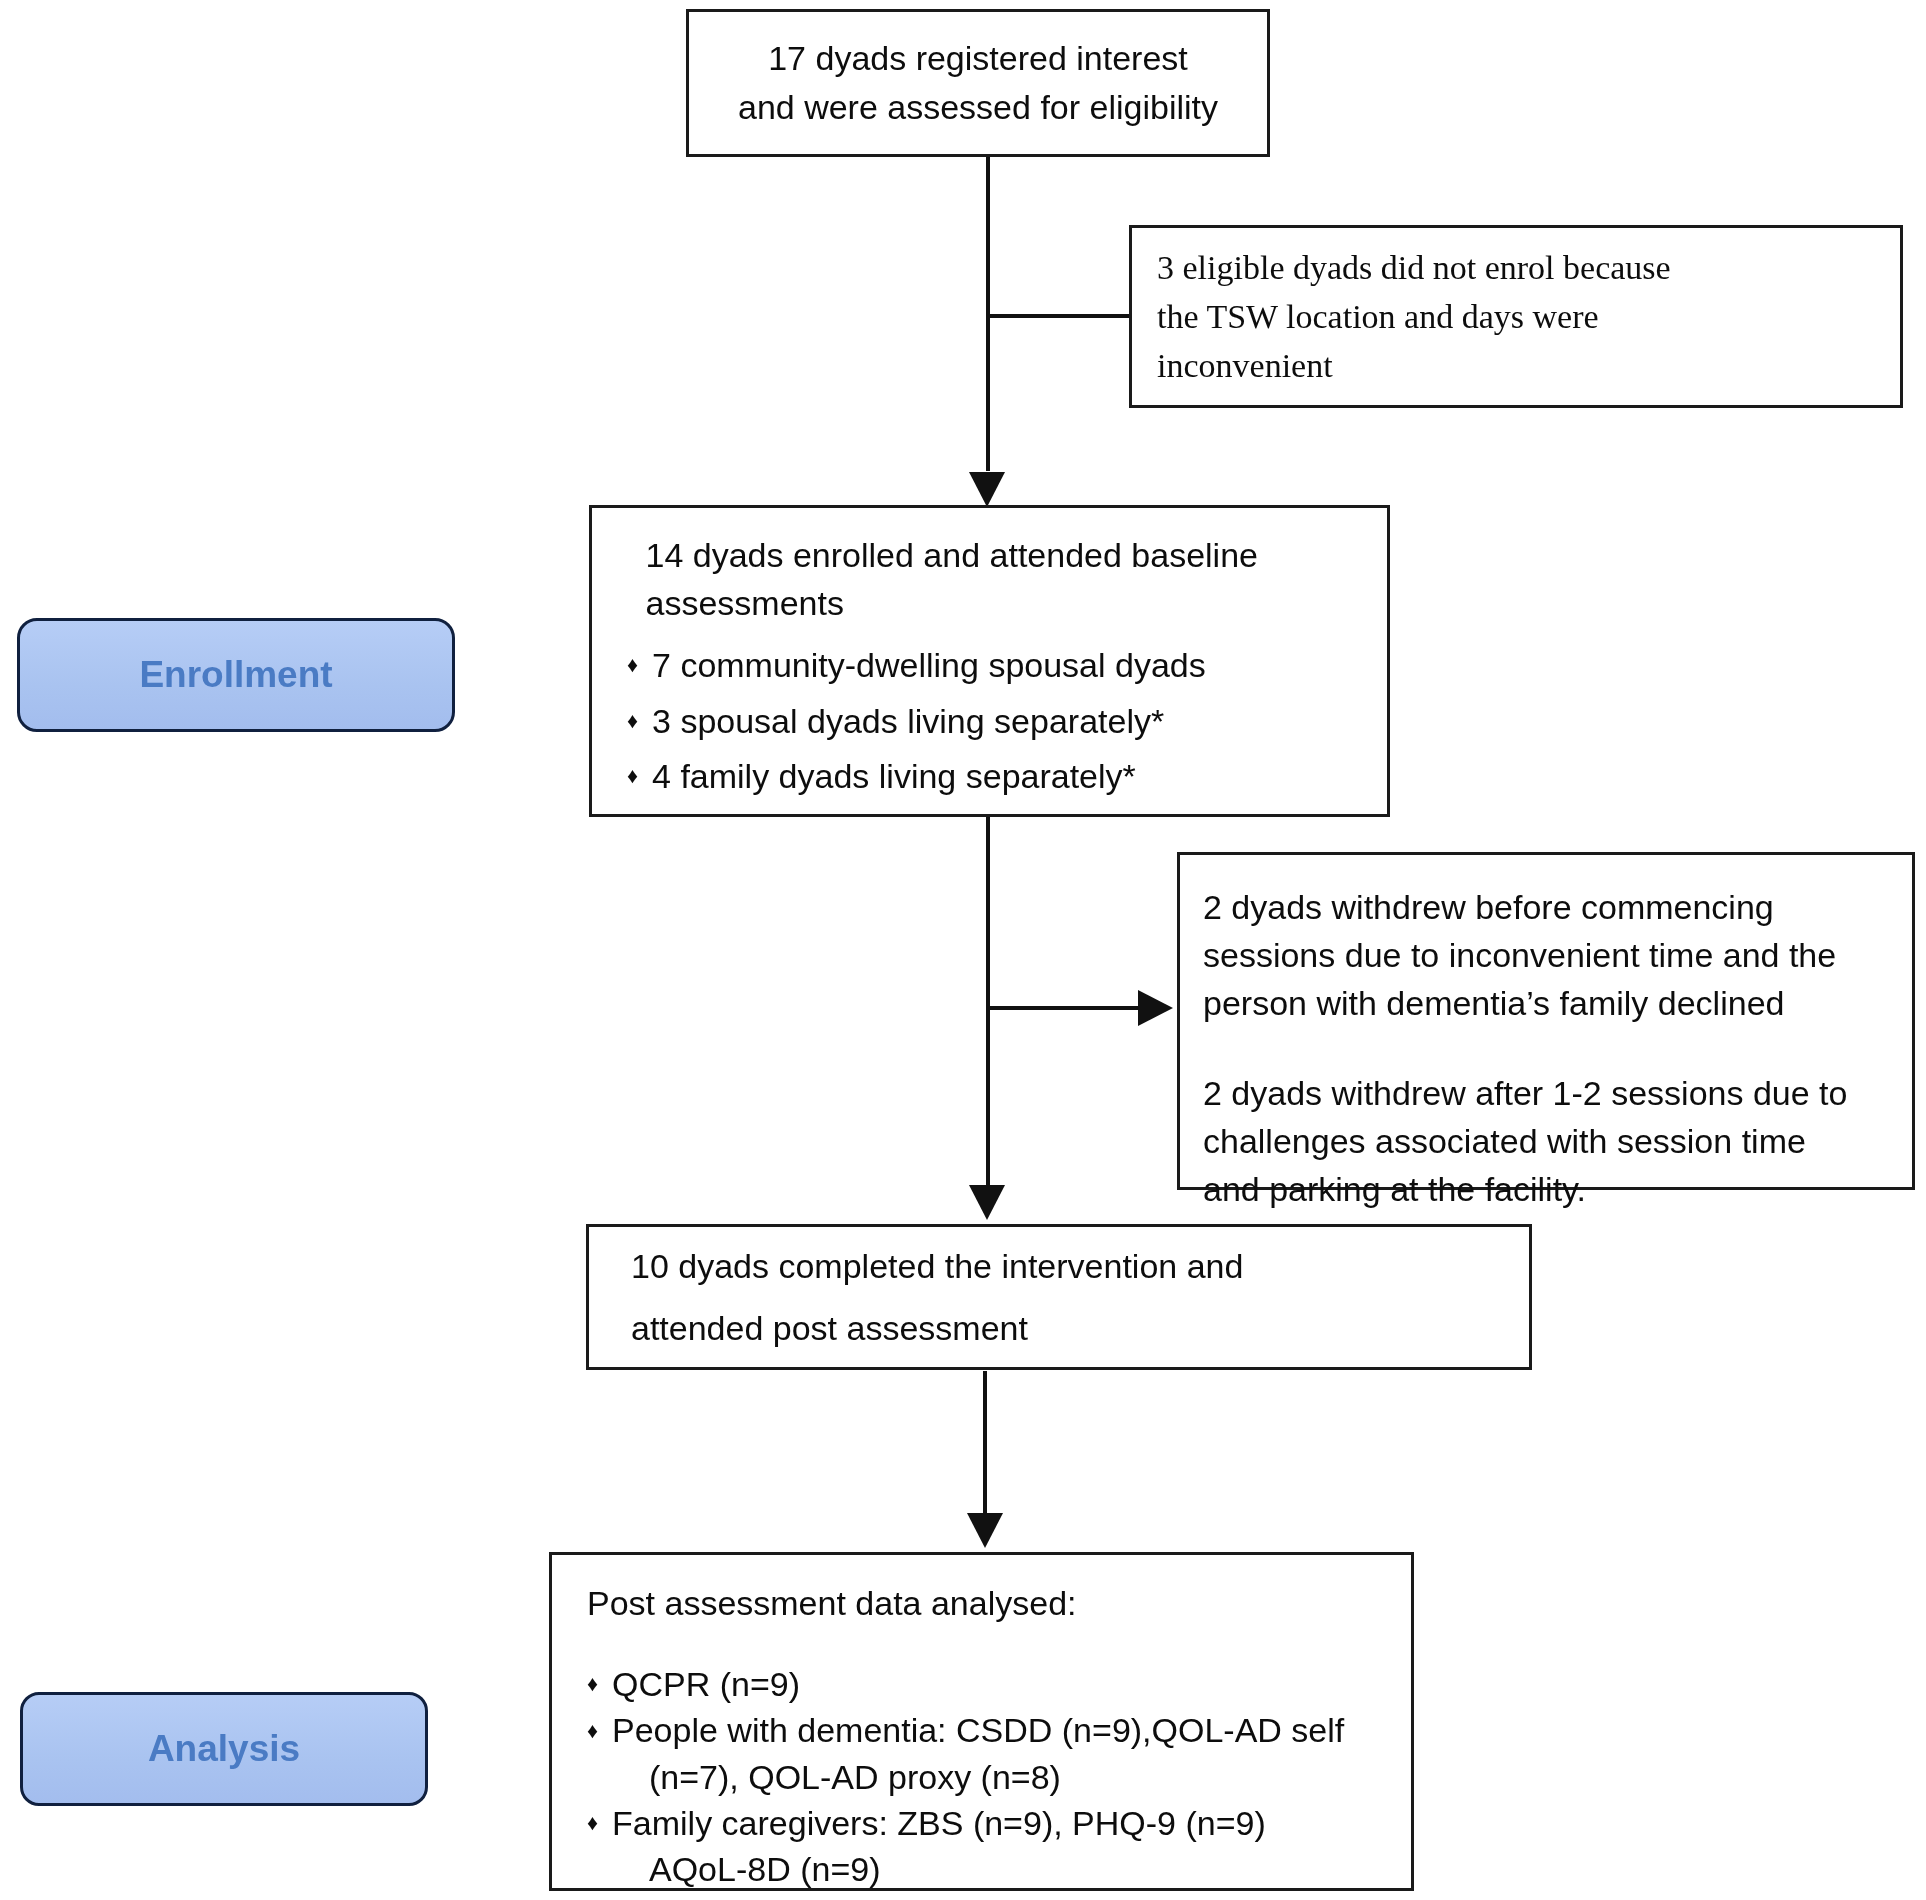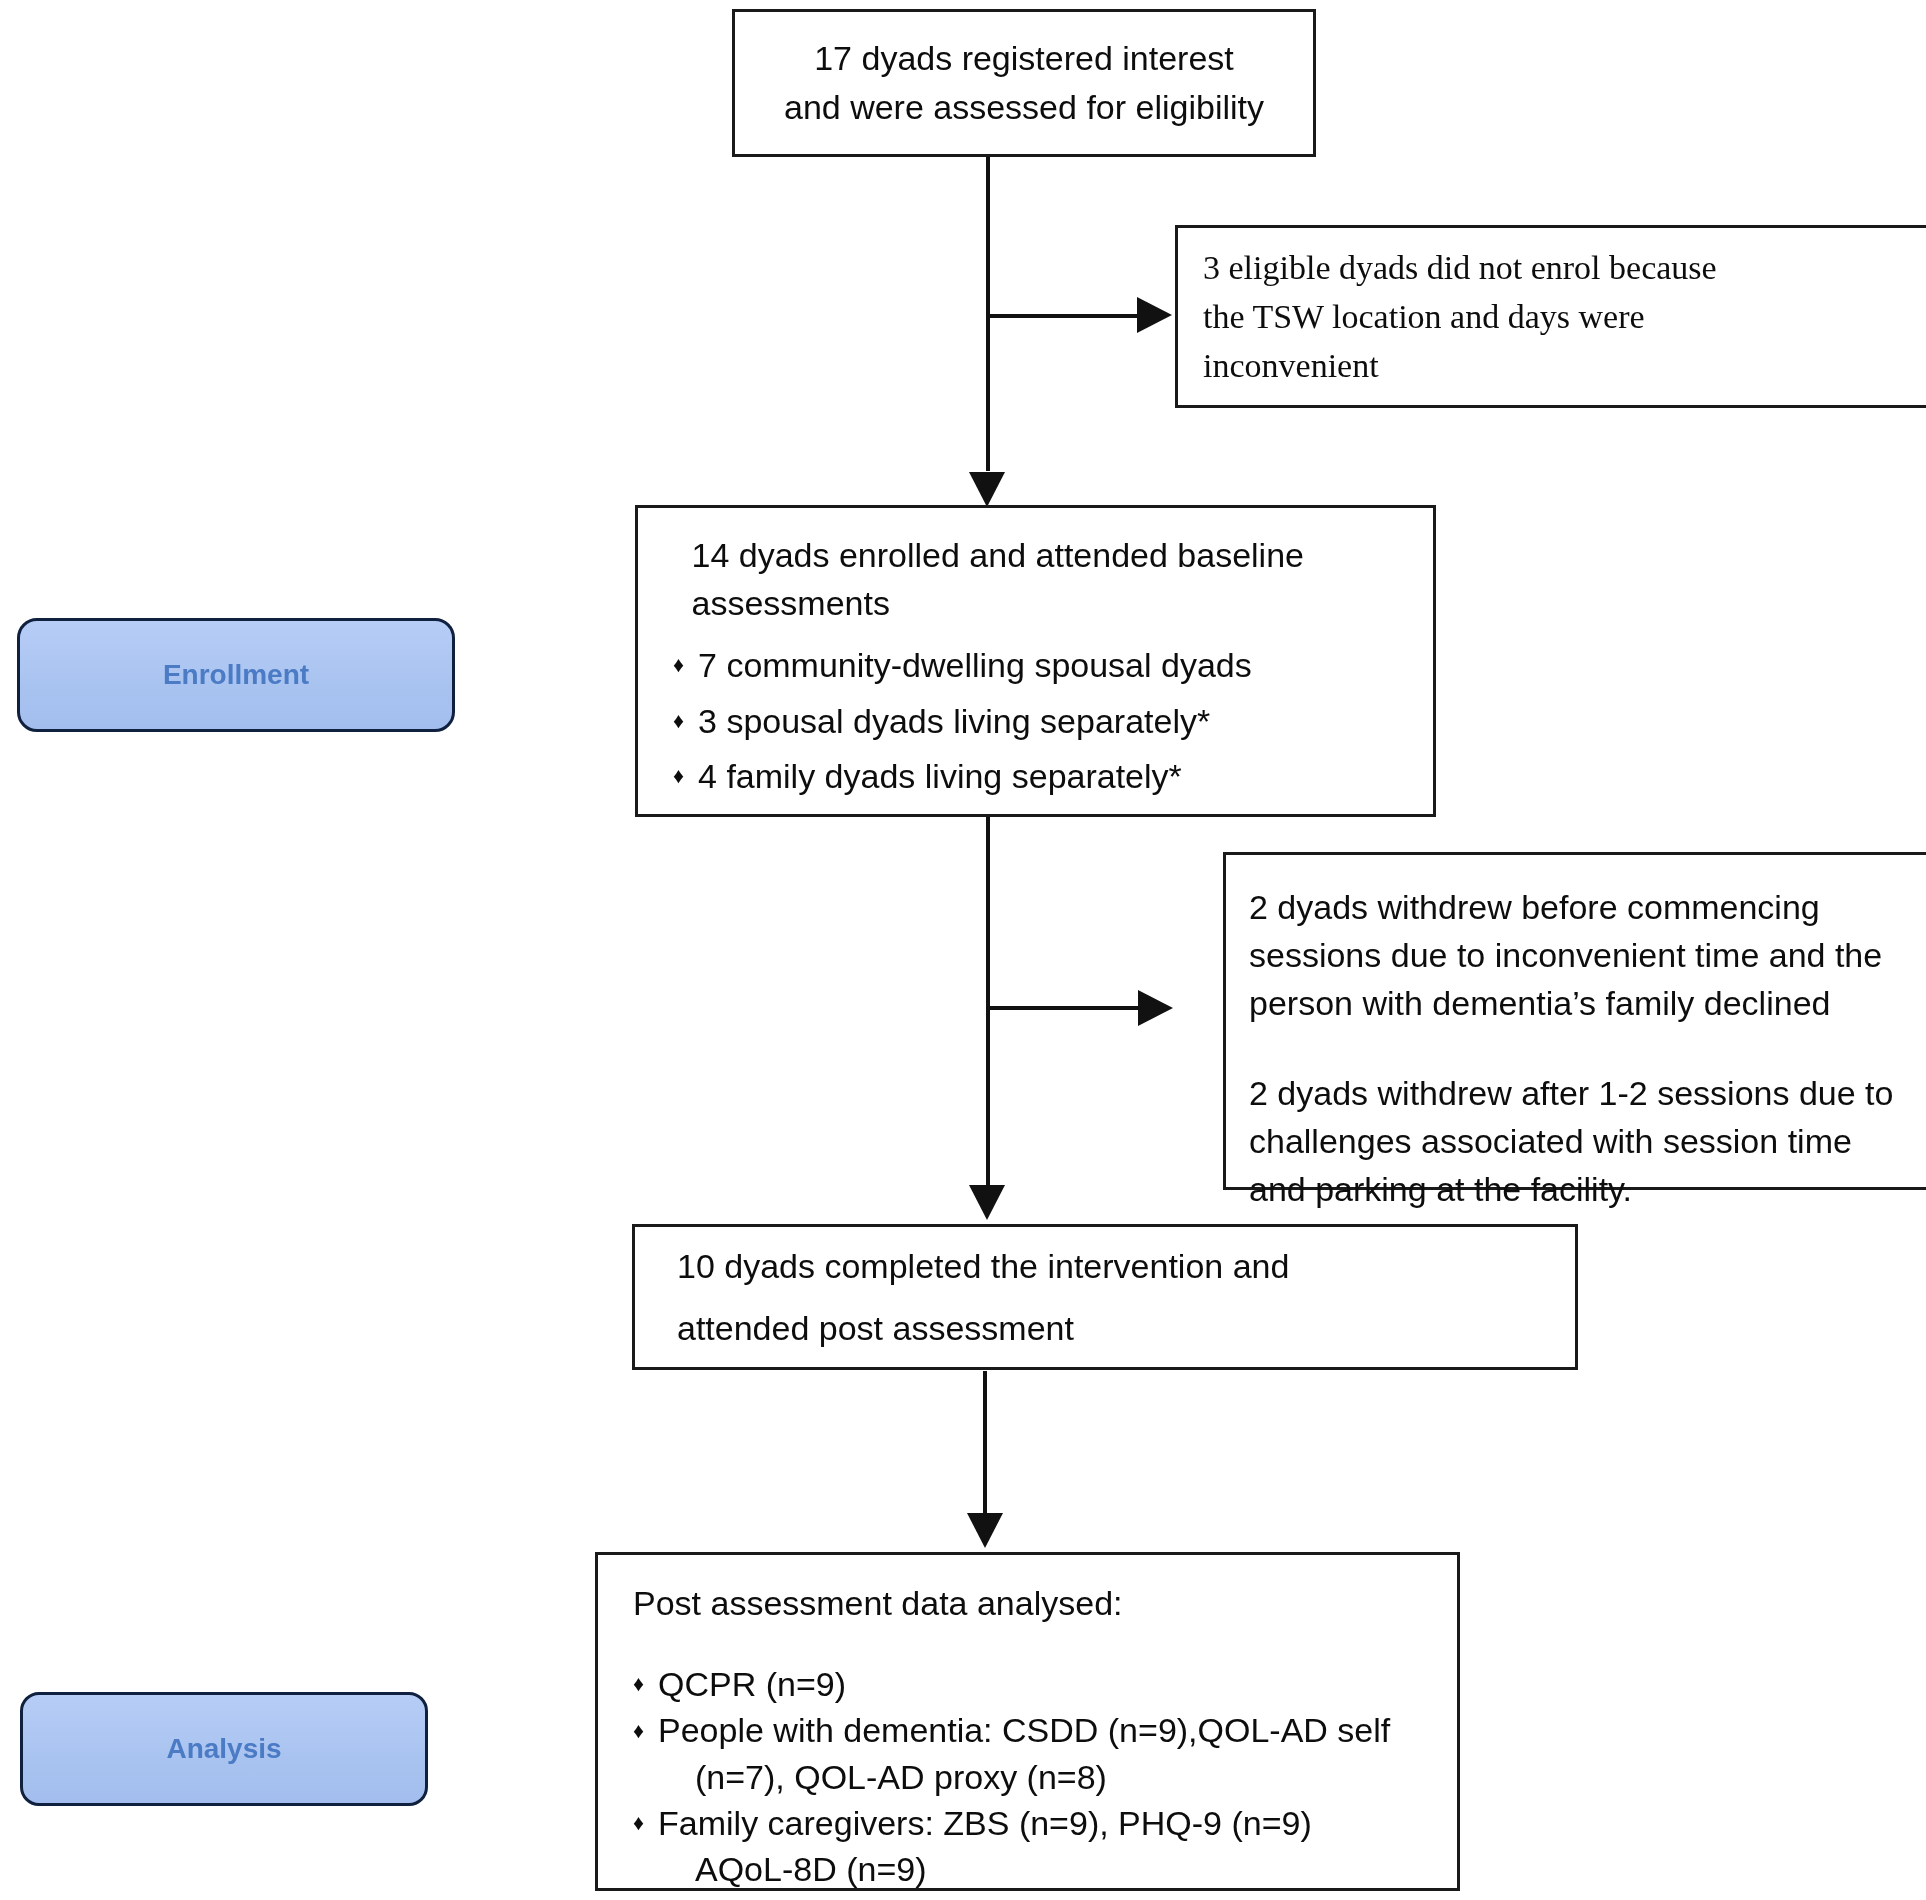--- a/index.html
+++ b/index.html
@@ -15,21 +15,20 @@
     background: #ffffff;
     overflow: hidden;
   }
   .pbox {
     position: absolute;
     background: #ffffff;
     border: 3.9px solid #1a1a1a;
     box-sizing: border-box;
     color: #0d0d0d;
     font-size: 34px;
-    margin-left: 46px;
   }
   .center-text {
     display: flex;
     flex-direction: column;
     align-items: center;
     justify-content: center;
     text-align: center;
   }
   .vcenter-left {
     display: flex;
@@ -40,21 +39,21 @@
   .stage {
     position: absolute;
     border: 3.9px solid #10203f;
     border-radius: 20px;
     box-sizing: border-box;
     background: linear-gradient(180deg, #b6cdf6 0%, #a9c3f0 60%, #a3bdee 100%);
     display: flex;
     align-items: center;
     justify-content: center;
     font-weight: bold;
-    font-size: 28px;
+    font-size: 37px;
     color: #4a7bc4;
   }
   .vline {
     position: absolute;
     width: 3.9px;
     background: #111111;
   }
   .hline {
     position: absolute;
     height: 3.9px;

